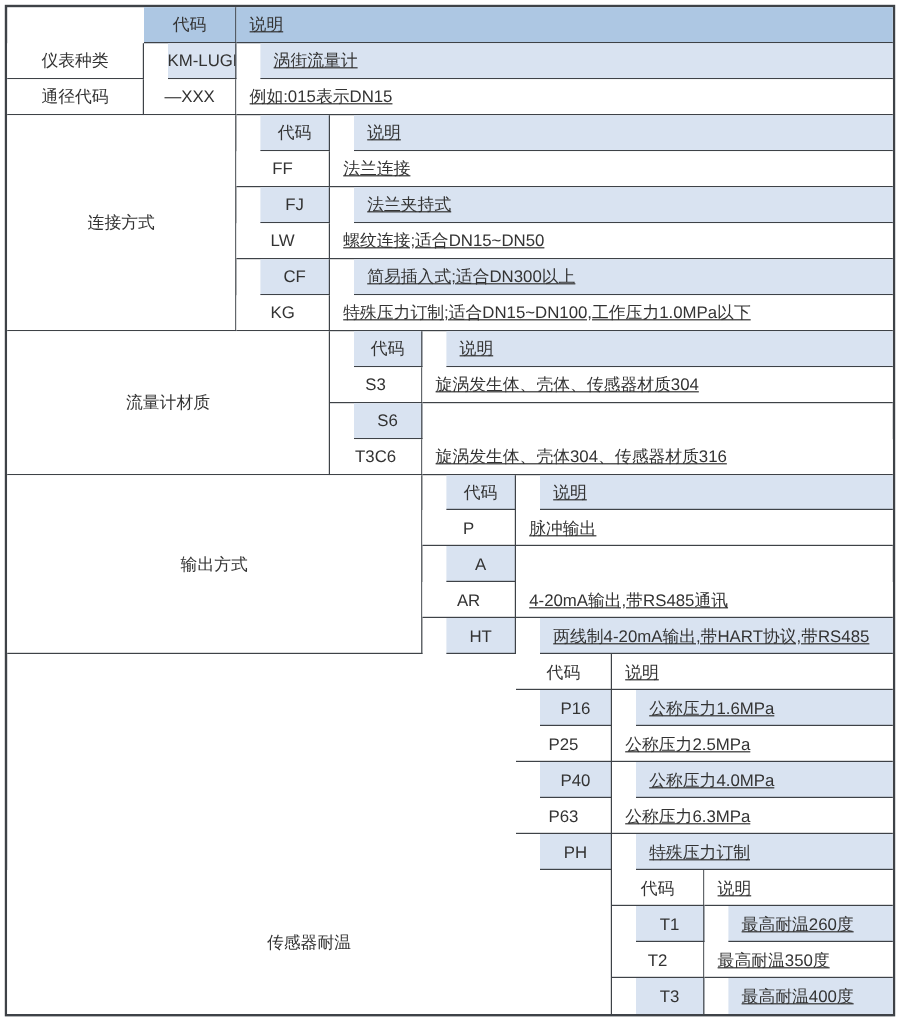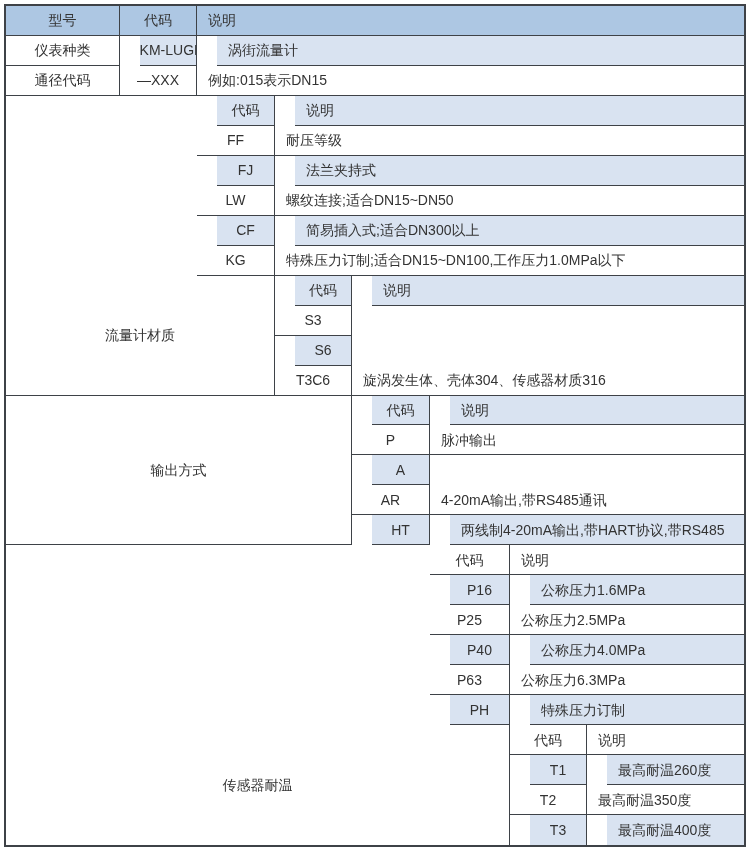--- a/index.html
+++ b/index.html
@@ -34,60 +34,62 @@
     border-right: 1px solid var(--border-c);
     border-bottom: 1px solid var(--border-c);
     background: #ffffff;
     white-space: nowrap;
     overflow: hidden;
     line-height: 1;
   }
   .desc {
     justify-content: flex-start;
     padding: 0 16px 0 11px;
+    text-decoration: underline;
   }
   .blue { background: var(--stripe-bg); margin-left: 20px; }
   .hdr  { background: var(--header-bg); }
   .er   { border-right: none; }
   .eb   { border-bottom: none; }
 </style>
 </head>
 <body>
 
 <div class="spec-table">
 
-  <div class="cell hdr" style="grid-area:1/1/2/2">型号</div>
   <div class="cell hdr" style="grid-area:1/2/2/3">代码</div>
   <div class="cell hdr desc er" style="grid-area:1/3/2/9">说明</div>
 
   <div class="cell" style="grid-area:2/1/3/2">仪表种类</div>
   <div class="cell blue" style="grid-area:2/2/3/3">JKM-LUGB</div>
   <div class="cell blue desc er" style="grid-area:2/3/3/9">涡街流量计</div>
 
   <div class="cell" style="grid-area:3/1/4/2">通径代码</div>
   <div class="cell" style="grid-area:3/2/4/3">—XXX</div>
   <div class="cell desc er" style="grid-area:3/3/4/9">例如:015表示DN15</div>
 
+  <div class="cell" style="grid-area:4/1/10/3">连接方式</div>
   <div class="cell blue" style="grid-area:4/3/5/4">代码</div>
   <div class="cell blue desc er" style="grid-area:4/4/5/9">说明</div>
   <div class="cell" style="grid-area:5/3/6/4">FF</div>
-  <div class="cell desc er" style="grid-area:5/4/6/9">耐压等级</div>
+  <div class="cell desc er" style="grid-area:5/4/6/9">法兰连接</div>
   <div class="cell blue" style="grid-area:6/3/7/4">FJ</div>
   <div class="cell blue desc er" style="grid-area:6/4/7/9">法兰夹持式</div>
   <div class="cell" style="grid-area:7/3/8/4">LW</div>
   <div class="cell desc er" style="grid-area:7/4/8/9">螺纹连接;适合DN15~DN50</div>
   <div class="cell blue" style="grid-area:8/3/9/4">CF</div>
   <div class="cell blue desc er" style="grid-area:8/4/9/9">简易插入式;适合DN300以上</div>
   <div class="cell" style="grid-area:9/3/10/4">KG</div>
   <div class="cell desc er" style="grid-area:9/4/10/9">特殊压力订制;适合DN15~DN100,工作压力1.0MPa以下</div>
 
   <div class="cell" style="grid-area:10/1/14/4">流量计材质</div>
   <div class="cell blue" style="grid-area:10/4/11/5">代码</div>
   <div class="cell blue desc er" style="grid-area:10/5/11/9">说明</div>
   <div class="cell" style="grid-area:11/4/12/5">S3</div>
+  <div class="cell desc er" style="grid-area:11/5/12/9">旋涡发生体、壳体、传感器材质304</div>
   <div class="cell blue" style="grid-area:12/4/13/5">S6</div>
   <div class="cell" style="grid-area:13/4/14/5">T3C6</div>
   <div class="cell desc er" style="grid-area:13/5/14/9">旋涡发生体、壳体304、传感器材质316</div>
 
   <div class="cell" style="grid-area:14/1/19/5">输出方式</div>
   <div class="cell blue" style="grid-area:14/5/15/6">代码</div>
   <div class="cell blue desc er" style="grid-area:14/6/15/9">说明</div>
   <div class="cell" style="grid-area:15/5/16/6">P</div>
   <div class="cell desc er" style="grid-area:15/6/16/9">脉冲输出</div>
   <div class="cell blue" style="grid-area:16/5/17/6">A</div>

